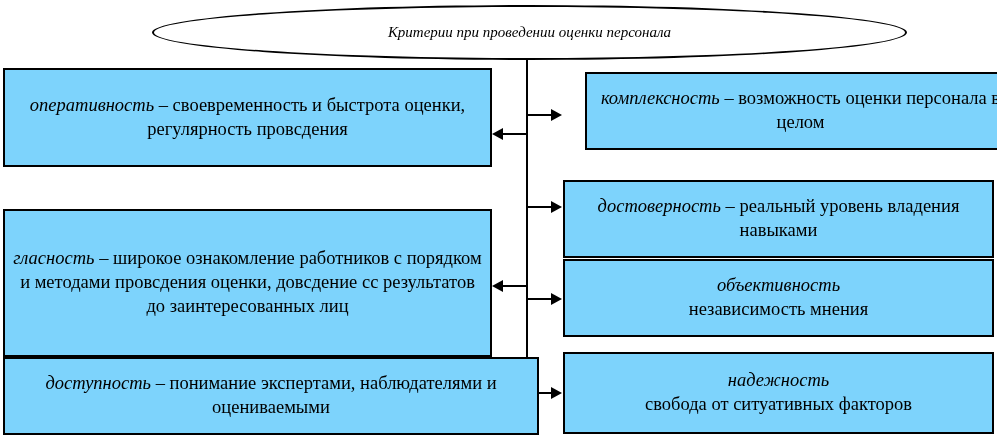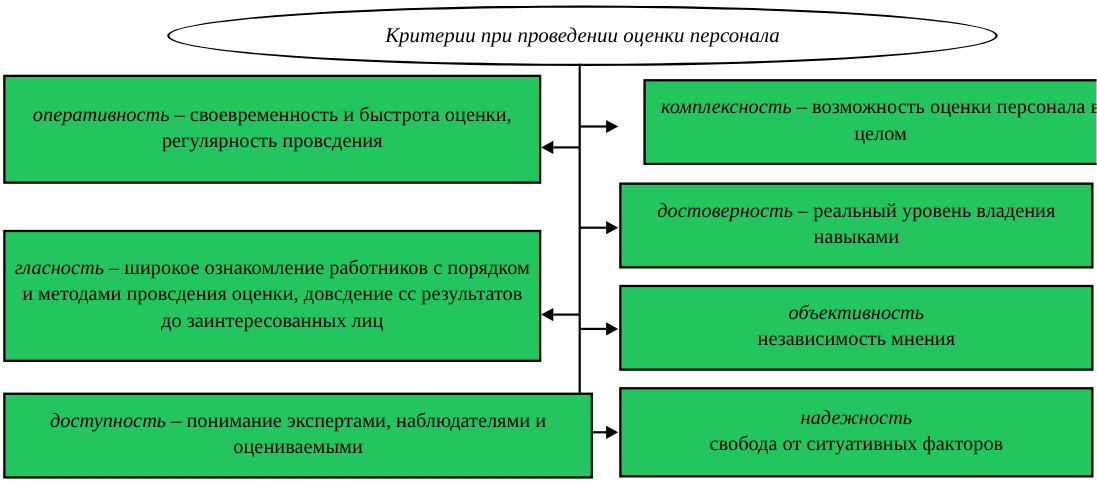--- a/index.html
+++ b/index.html
@@ -23,49 +23,49 @@
     width: 755px;
     height: 55px;
     border: 2px solid #000000;
     border-radius: 50% / 50%;
     display: flex;
     align-items: center;
     justify-content: center;
     box-sizing: border-box;
   }
   .ellipse-label {
-    font-size: 19px;
+    font-size: 15px;
     font-style: italic;
     white-space: nowrap;
   }
   .box {
     position: absolute;
     border: 2px solid #000000;
     box-sizing: border-box;
     display: flex;
     align-items: center;
     justify-content: center;
     text-align: center;
-    background: #22c55e;
+    background: #7dd3fc;
   }
   .box-text {
     font-size: 18.5px;
     line-height: 1.28;
     padding: 0 6px;
   }
   .box-text i {
     font-style: italic;
   }
   
   #box-operativnost { left: 3px;  top: 68px;  width: 489px; height: 99px; }
-  #box-glasnost     { left: 3px;  top: 209px; width: 489px; height: 120px; }
+  #box-glasnost     { left: 3px;  top: 209px; width: 489px; height: 148px; }
   #box-dostupnost   { left: 3px;  top: 357px; width: 536px; height: 78px; }
   
   #box-kompleksnost   { left: 585px; top: 72px;  width: 431px; height: 78px; }
-  #box-dostovernost   { left: 563px; top: 166px; width: 431px; height: 78px; }
+  #box-dostovernost   { left: 563px; top: 180px; width: 431px; height: 78px; }
   #box-obektivnost    { left: 563px; top: 259px; width: 431px; height: 78px; }
   #box-nadezhnost     { left: 563px; top: 352px; width: 431px; height: 82px; }
 
   .vline {
     position: absolute;
     width: 2px;
     background: #000000;
   }
   .hline {
     position: absolute;

